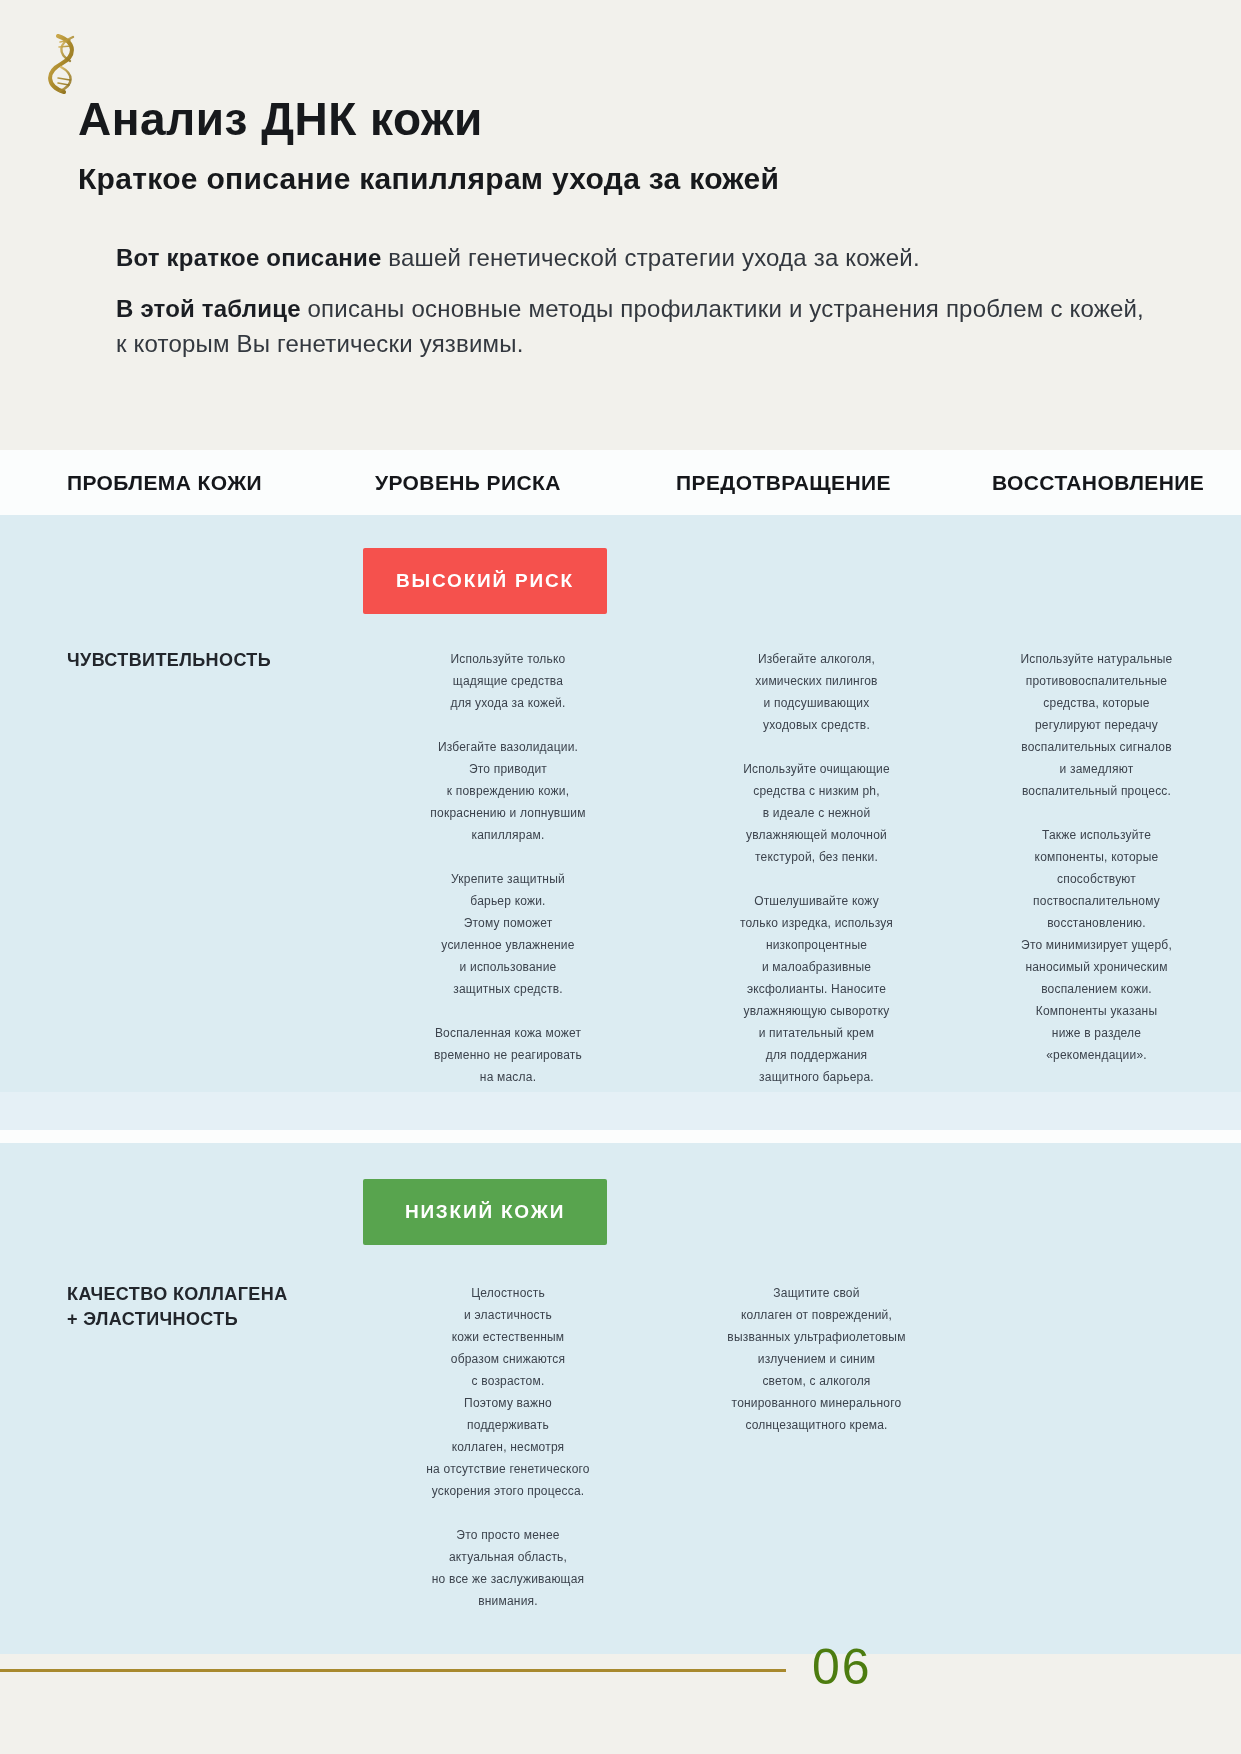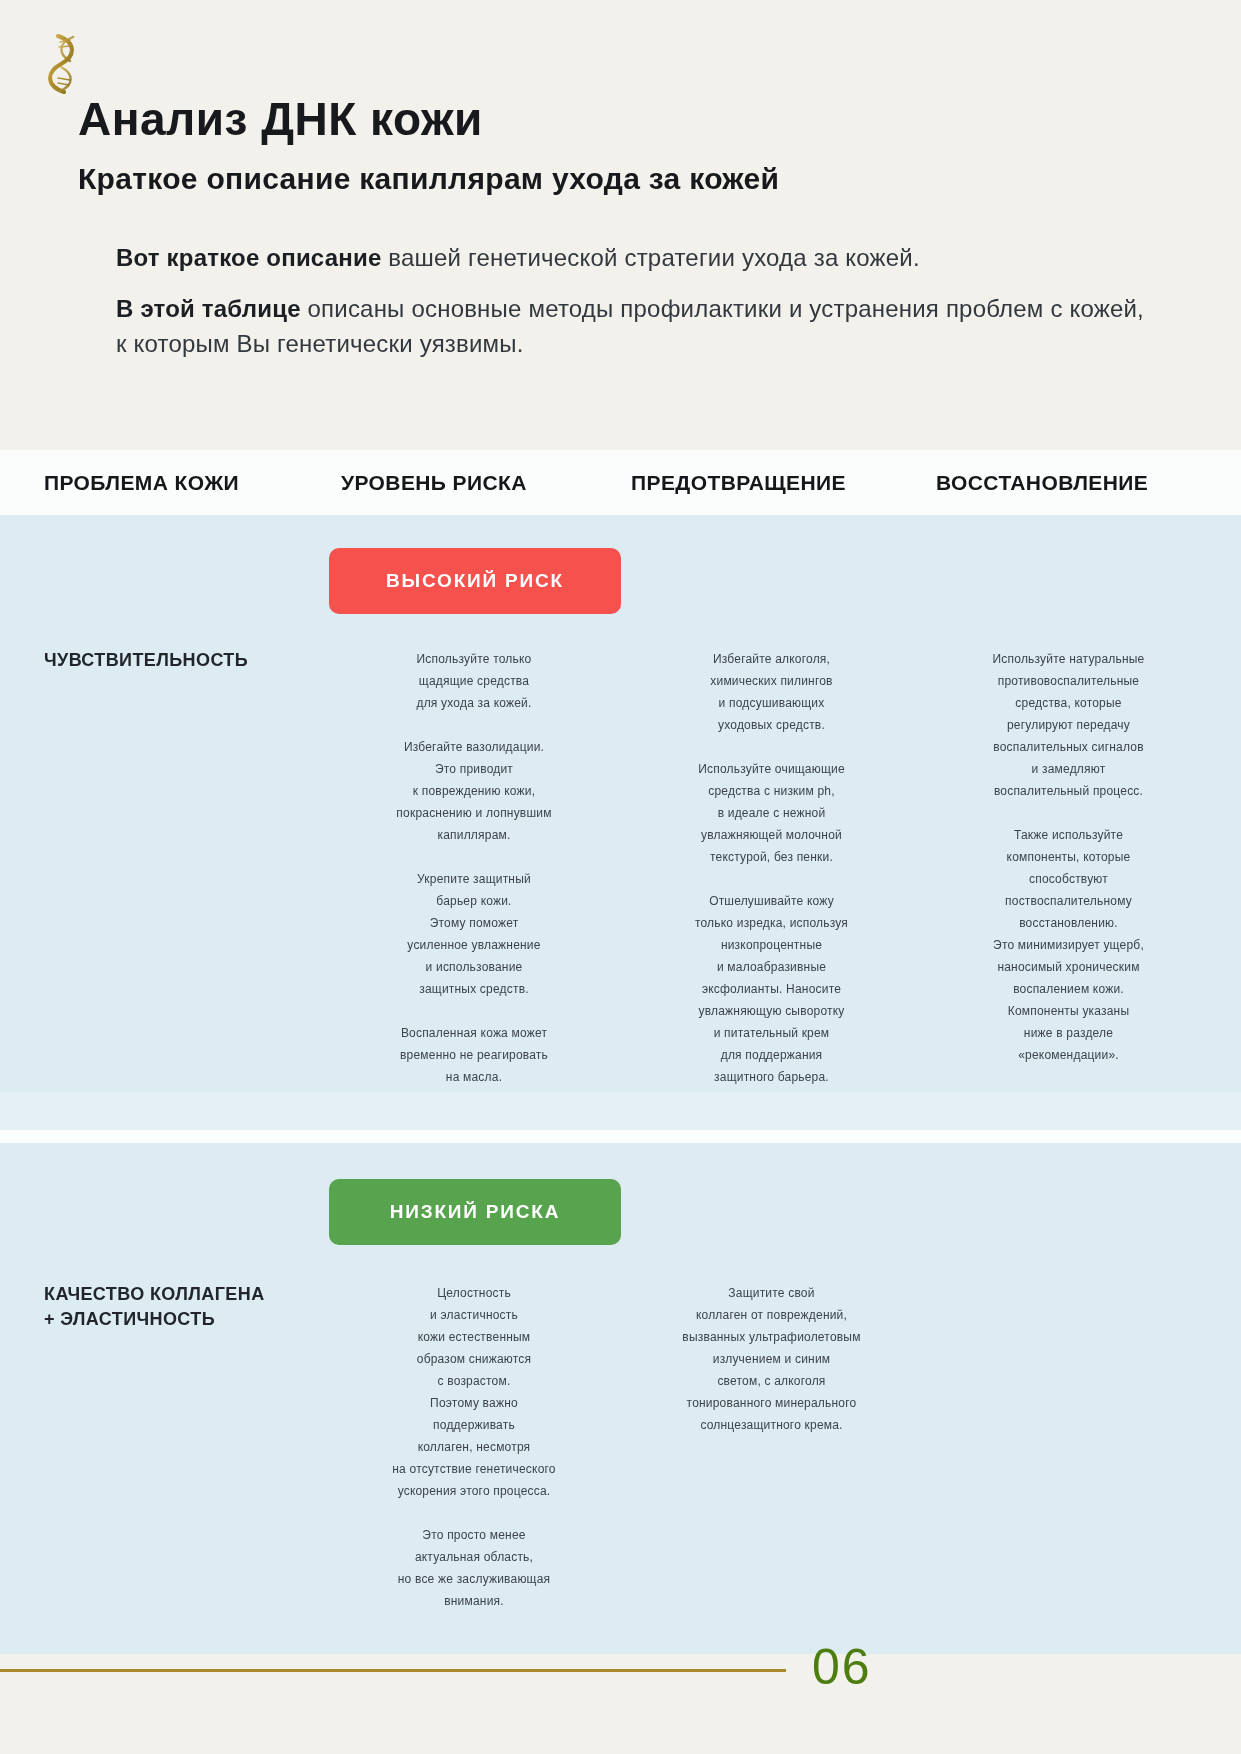--- a/index.html
+++ b/index.html
@@ -47,22 +47,23 @@
     margin-left: 38px;
   }
   .intro-p b { color: #1b1e23; }
   .intro-p1 { top: 240px; }
   .intro-p2 { top: 291px; }
 
   
   .grid {
     display: grid;
     grid-template-columns: 297px 290px 305px 1fr;
-    padding-left: 44px;
+    padding-left: 67px;
     padding-right: 16px;
+    gap: 11px;
   }
 
   .thead {
     position: absolute;
     left: 0; top: 450px;
     width: 100%; height: 65px;
     background: #fbfdfd;
     align-items: center;
   }
   .th {
@@ -93,24 +94,24 @@
     width: 100%; height: 13px;
     background: #fcfdfd;
   }
 
   .badge-row { margin-top: 33px; }
   .section-low .badge-row { margin-top: 36px; }
   .badge {
     display: flex;
     align-items: center;
     justify-content: center;
-    width: 292px;
+    width: 244px;
     height: 66px;
     margin-left: -12px;
-    border-radius: 10px;
+    border-radius: 2px;
     font-size: 19px;
     font-weight: 700;
     letter-spacing: 1.8px;
     color: #ffffff;
     white-space: nowrap;
   }
   .badge-high { background: #f5514d; }
   .badge-low  { background: #58a44e; }
 
   .content-row { margin-top: 34px; }
@@ -256,21 +257,21 @@
     </div>
   </section>
 
   <div class="spacer-strip"></div>
   <div class="white-gap"></div>
 
   <section class="section section-low">
     <div class="grid badge-row">
       <div></div>
       <div>
-          <span class="badge badge-low">НИЗКИЙ РИСКА</span>
+          <span class="badge badge-low">НИЗКИЙ КОЖИ</span>
         </div>
       <div></div>
         <div></div>
     </div>
     <div class="grid content-row">
       <div class="problem">КАЧЕСТВО КОЛЛАГЕНА
 + ЭЛАСТИЧНОСТЬ</div>
       <div class="cell">Целостность
 и эластичность
 кожи естественным

